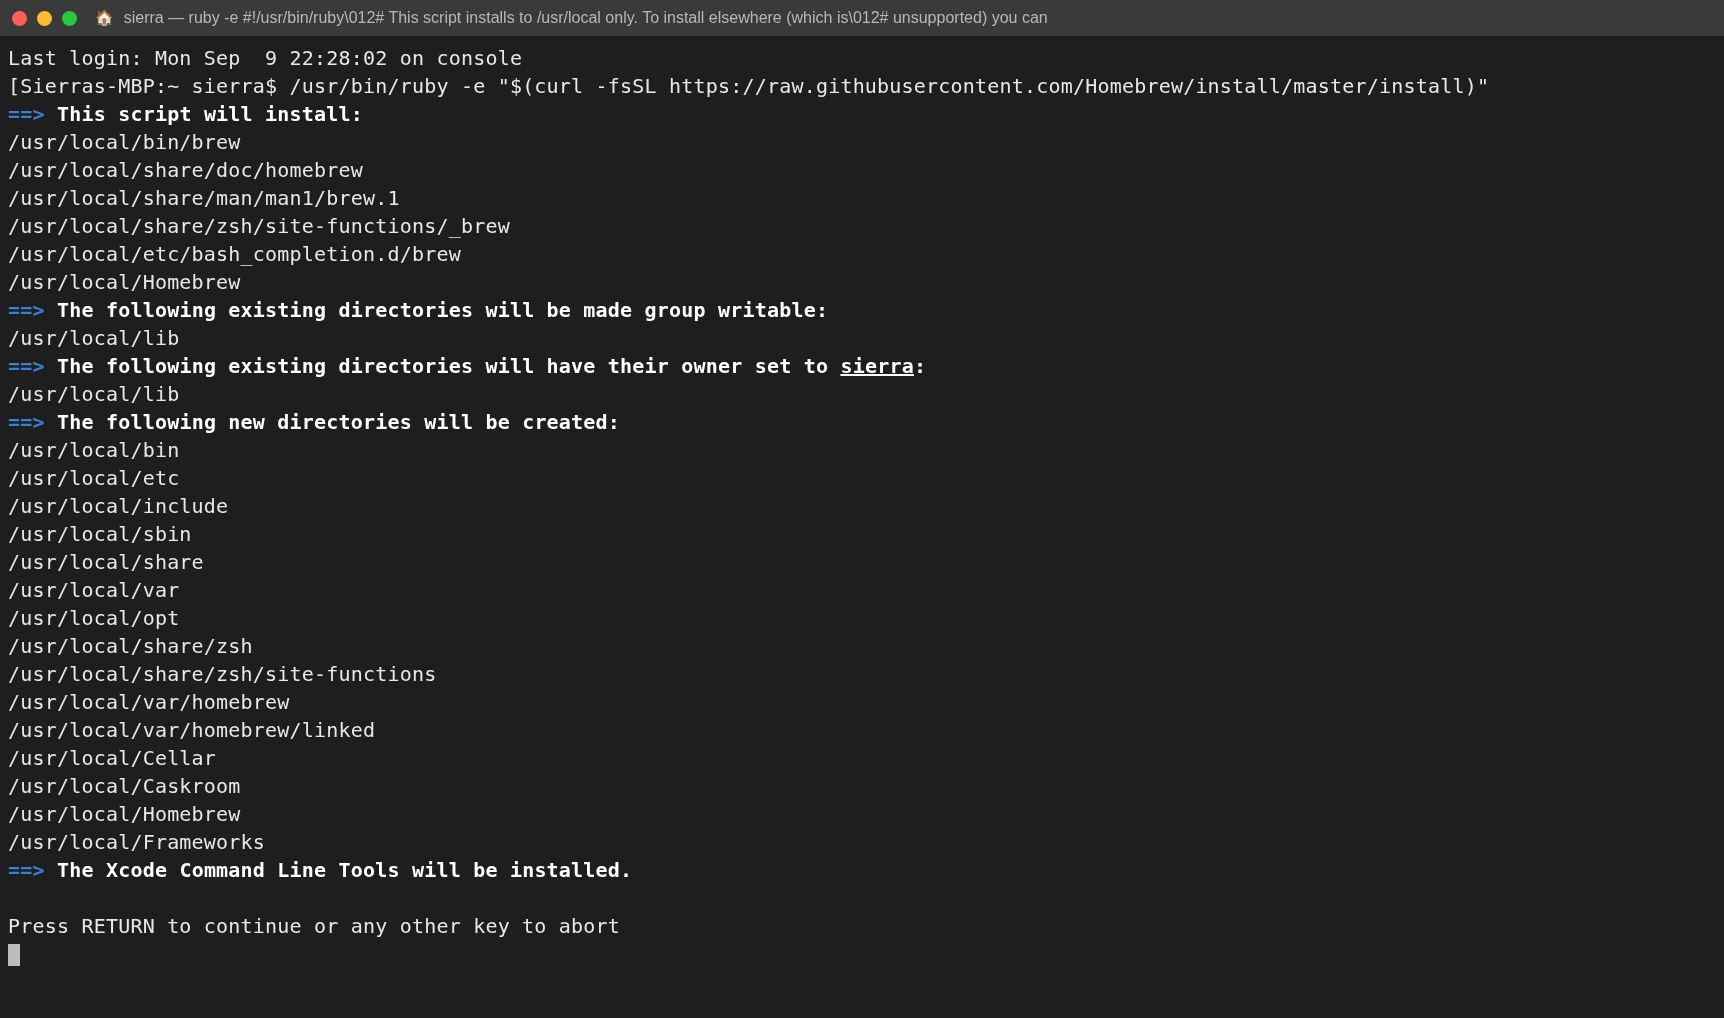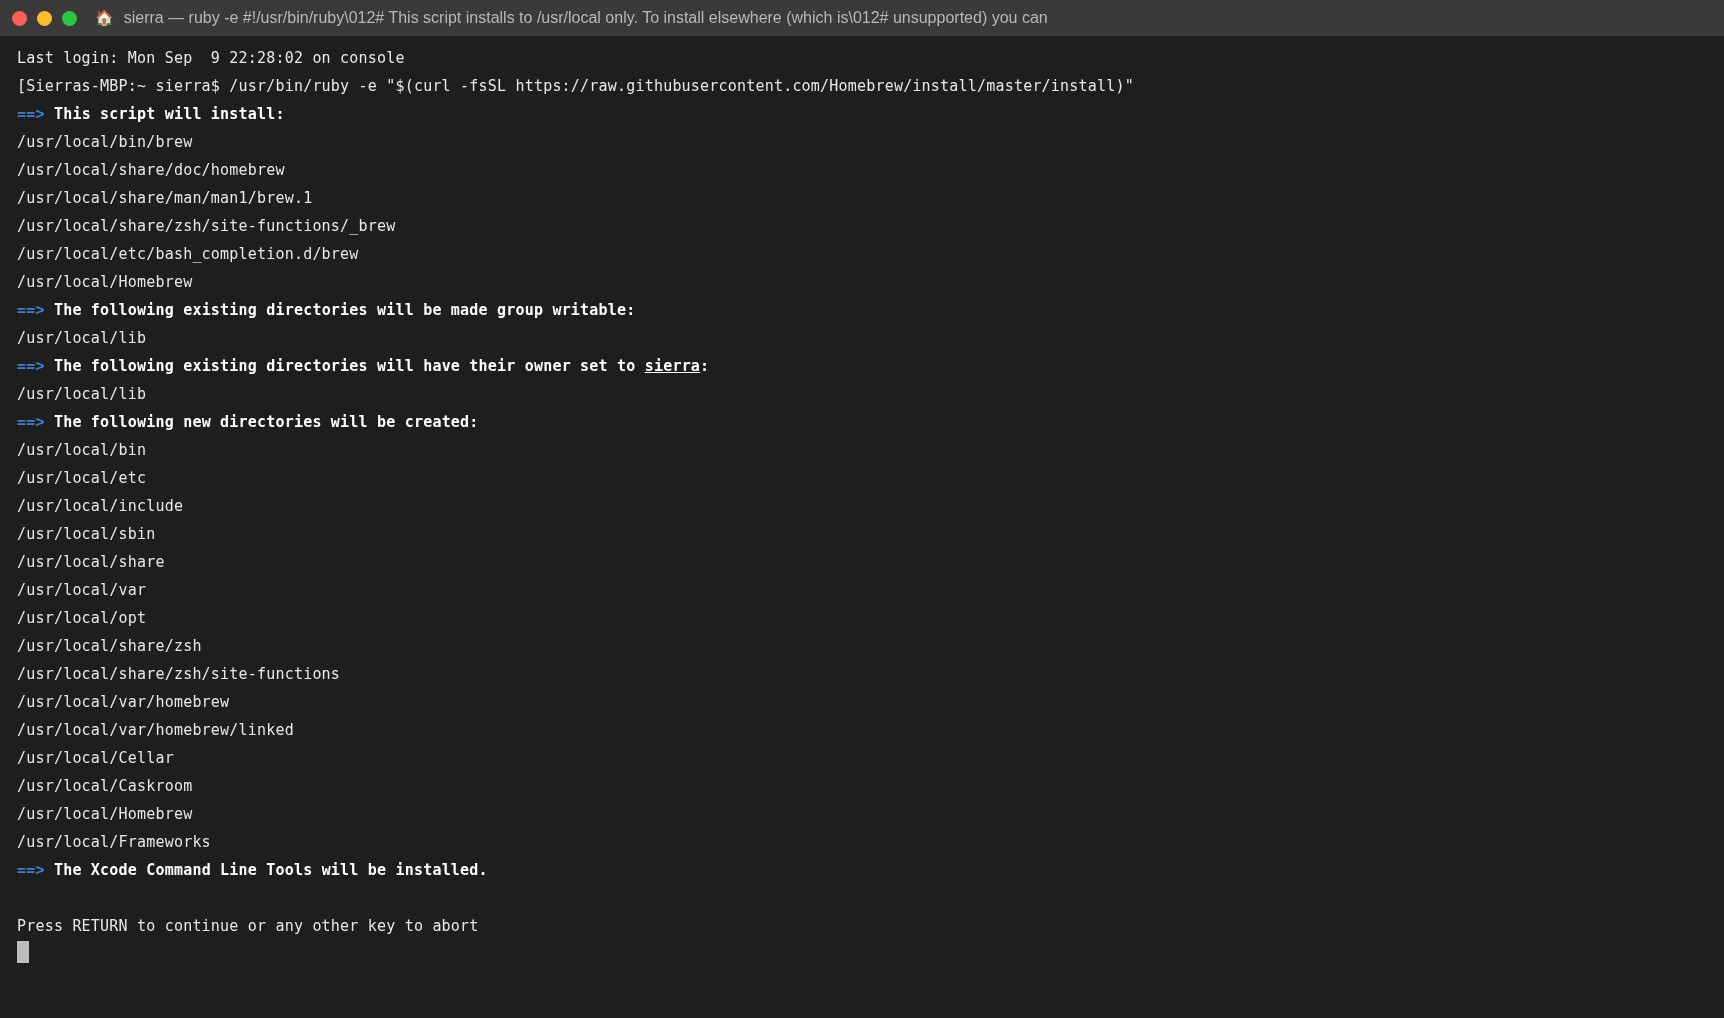--- a/index.html
+++ b/index.html
@@ -54,23 +54,23 @@
   .title-text {
     overflow: hidden;
     text-overflow: clip;
     white-space: nowrap;
     text-align: right;
   }
   .terminal-body {
     flex: 1 1 auto;
     background: #1e1e1e;
     color: #e8e8e8;
-    font-size: 15px;
+    font-size: 20px;
     line-height: 28px;
-    padding: 8px 17px;
+    padding: 8px 8px;
     white-space: pre;
     letter-spacing: 0.2px;
     overflow: hidden;
   }
   .arrow { color: #3a7fd5; font-weight: bold; }
   .bold  { color: #ffffff; font-weight: bold; }
   .underline { text-decoration: underline; }
   .cursor-block {
     display: inline-block;
     width: 12px;

